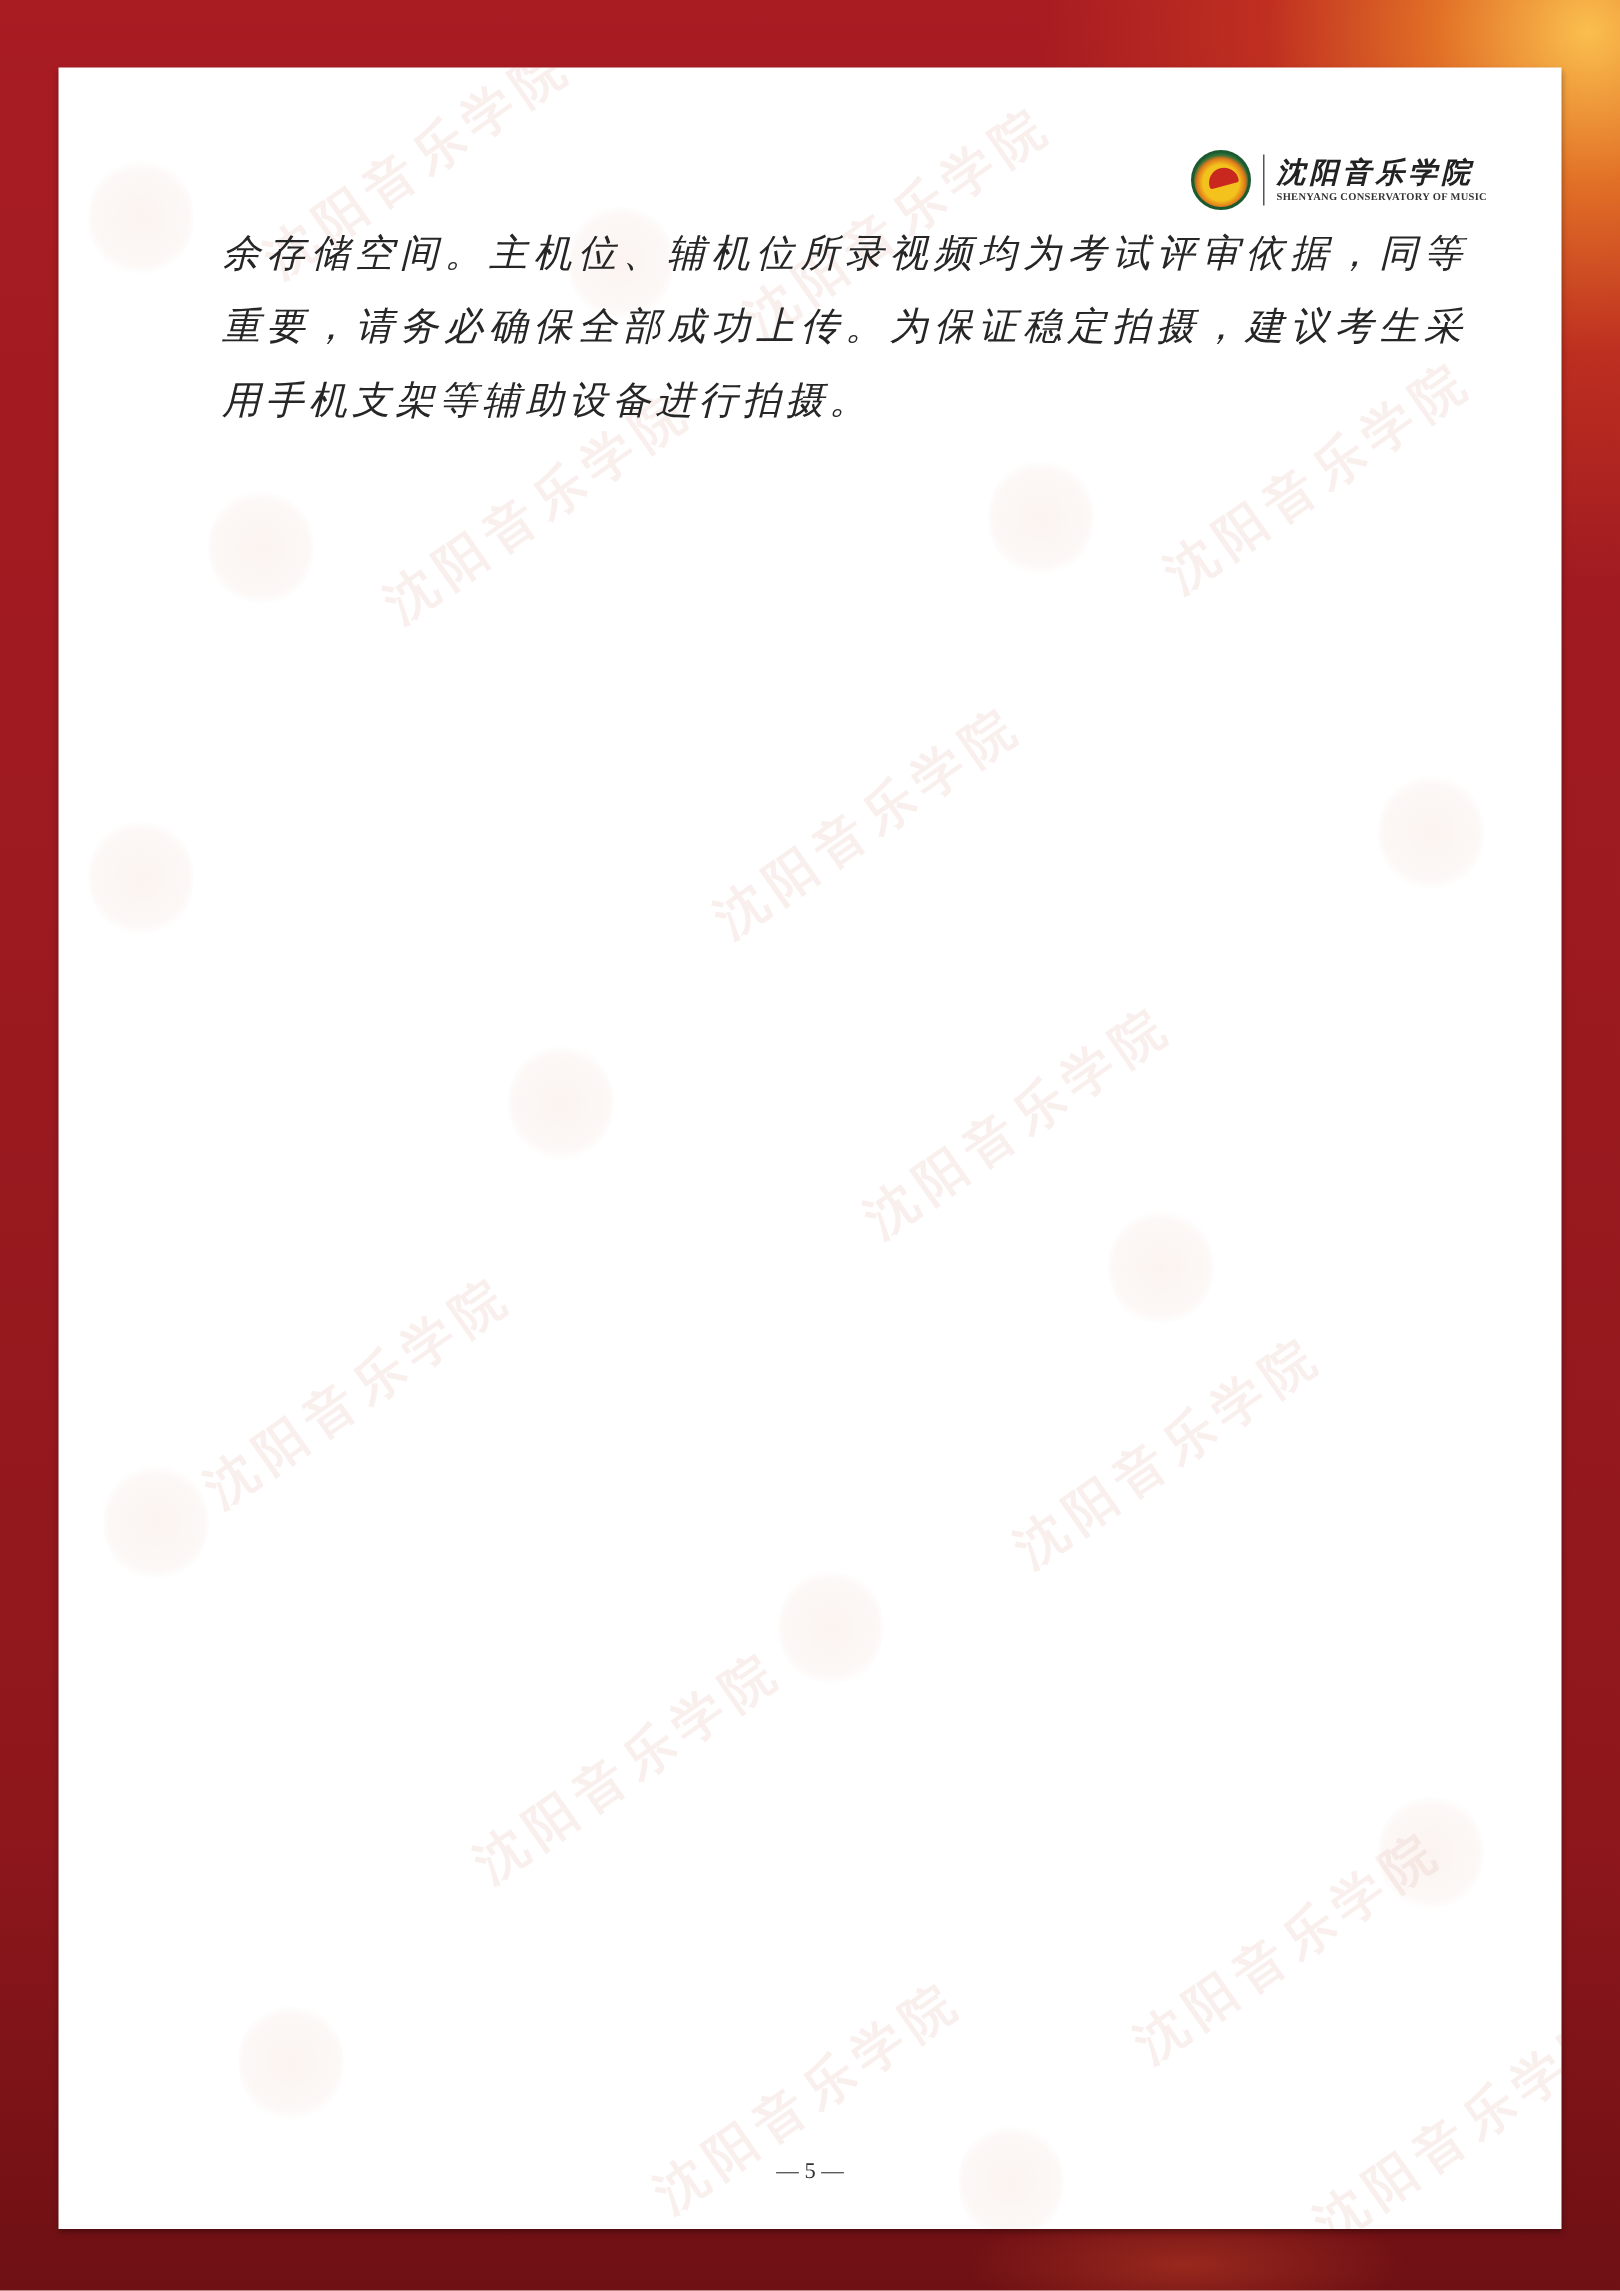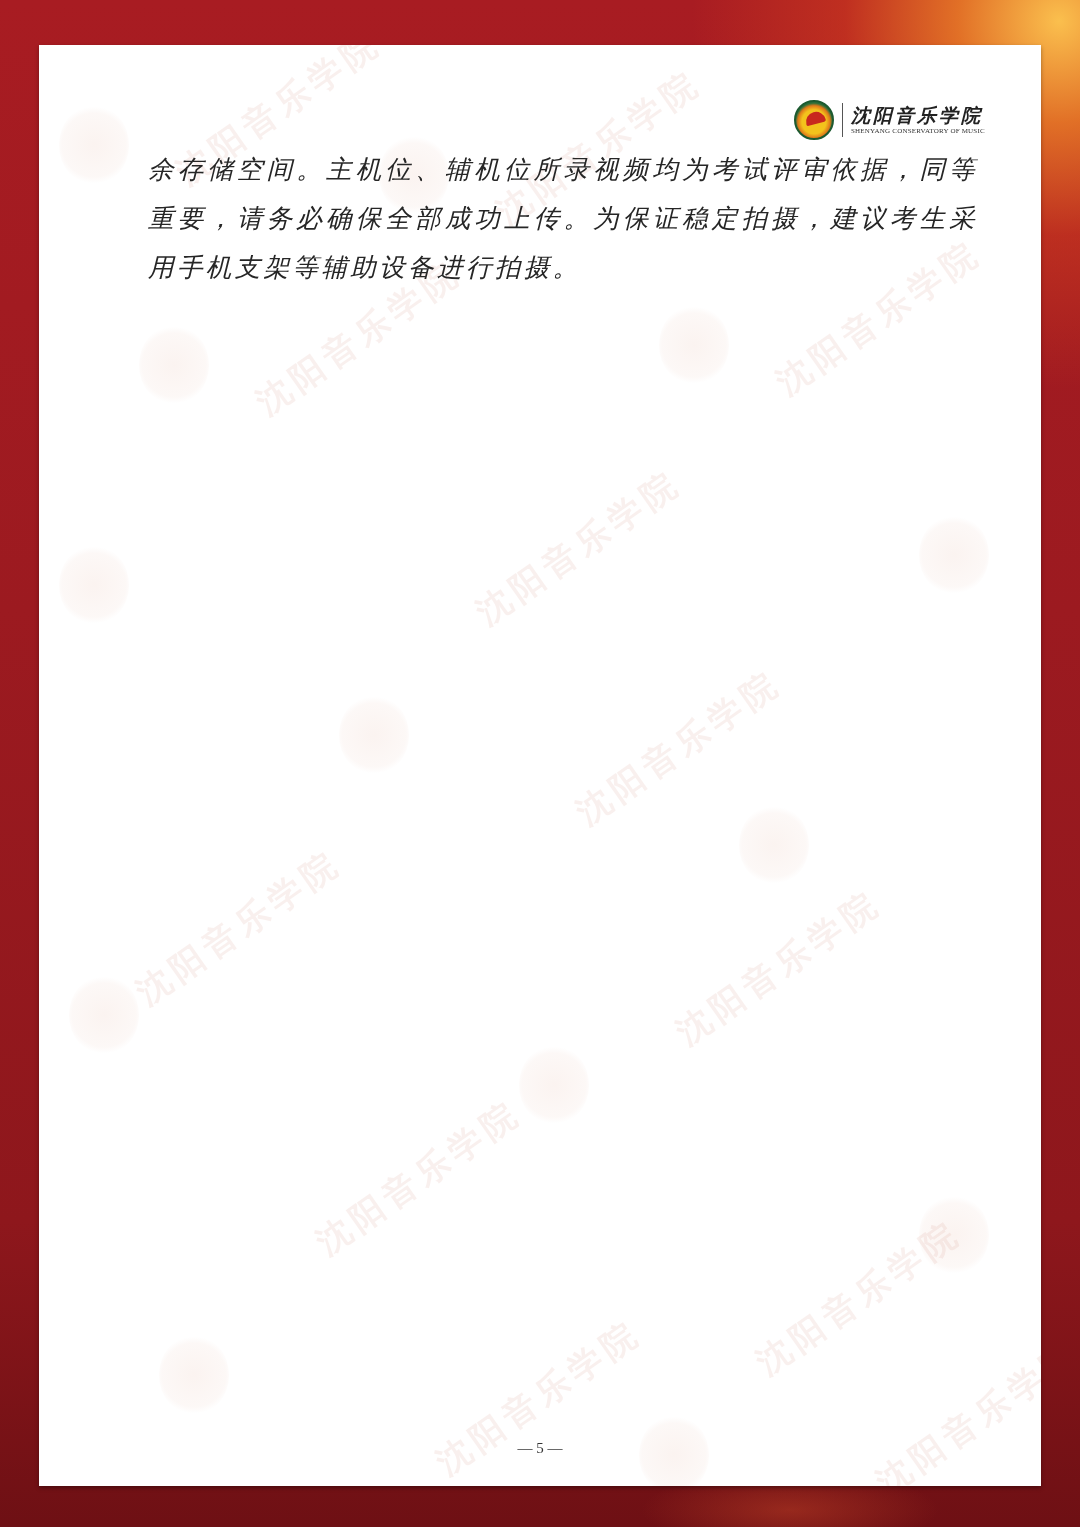--- a/index.html
+++ b/index.html
@@ -104,20 +104,21 @@
     letter-spacing: 3px;
     font-style: italic;
     line-height: 22px;
   }
   .logo-en {
     font-size: 7px;
     color: #333;
     letter-spacing: 0.2px;
     line-height: 10px;
     font-family: "Liberation Serif", serif;
+    font-weight: bold;
   }
   .content {
     position: absolute;
     left: 109px;
     top: 100px;
     width: 830px;
   }
   .para {
     margin: 0;
     font-size: 25.5px;

